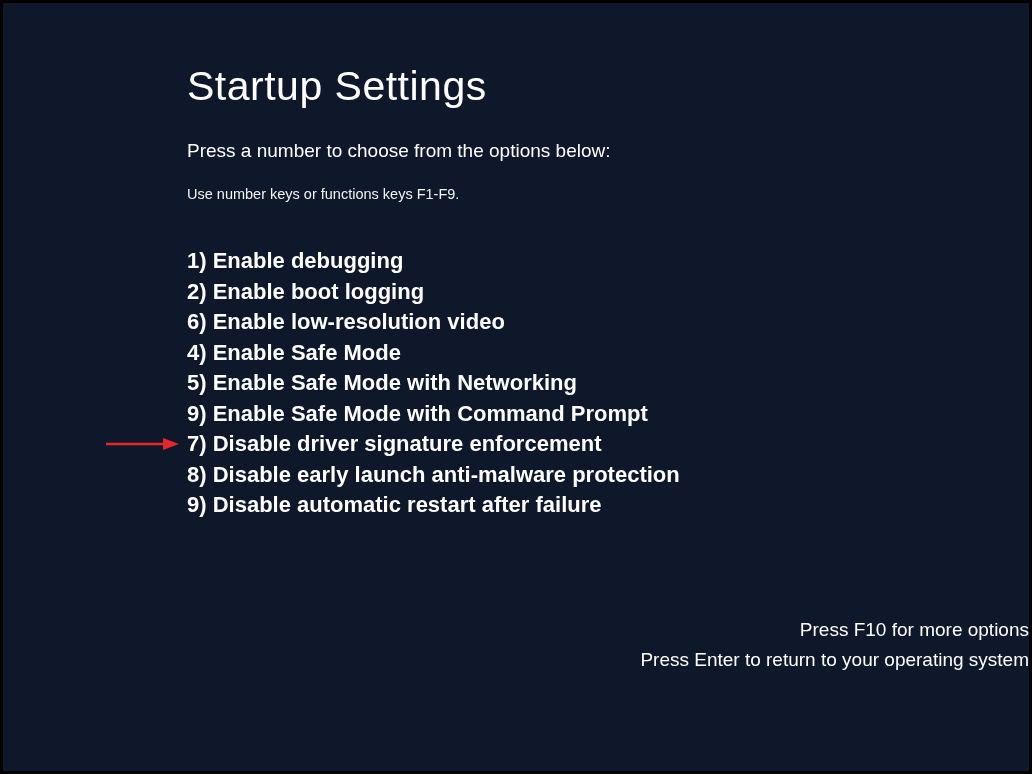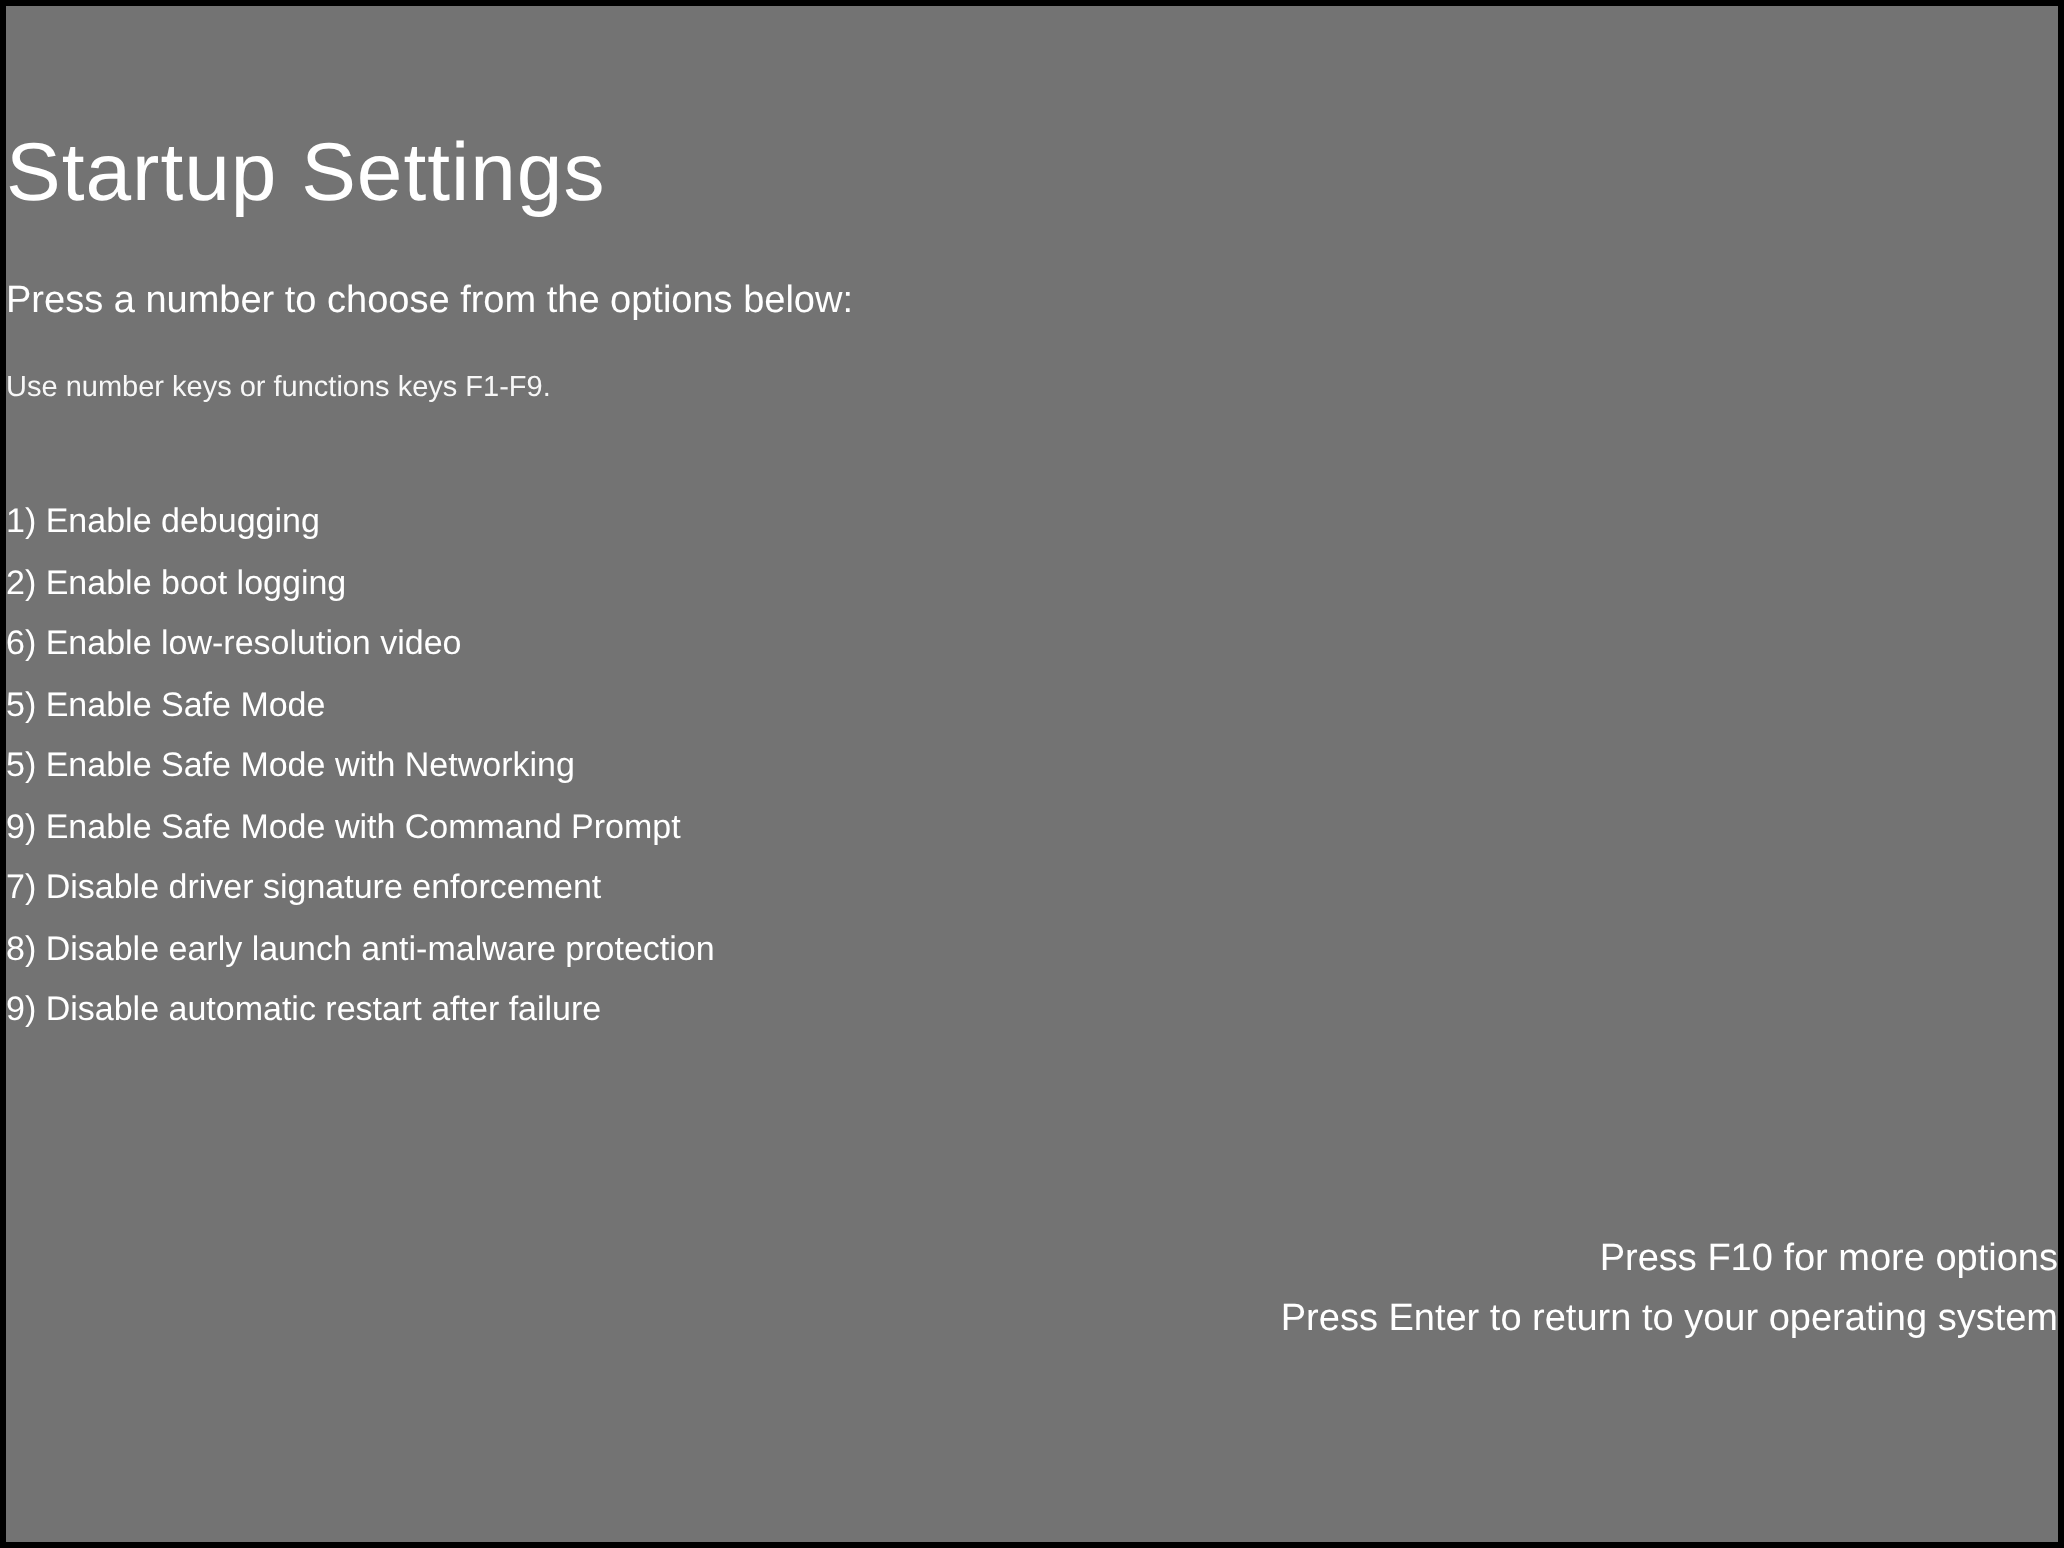--- a/index.html
+++ b/index.html
@@ -15,23 +15,24 @@
       font-weight: 300;
       overflow: hidden;
       position: relative;
     }
     .screen {
       position: absolute;
       top: 3px;
       left: 3px;
       right: 3px;
       bottom: 3px;
-      background: #737373;
+      background: #0f172a;
       color: #ffffff;
       padding-top: 60px;
+      padding-left: 184px;
     }
     .title {
       font-size: 41px;
       font-weight: 300;
       margin-bottom: 30px;
       letter-spacing: 0.5px;
     }
     .instruction {
       font-size: 19px;
       font-weight: 300;
@@ -40,22 +41,22 @@
     .hint {
       font-size: 14.5px;
       font-weight: 300;
       margin-bottom: 44px;
       opacity: 0.95;
     }
     .options {
       margin-bottom: 94px;
     }
     .option {
-      font-size: 17px;
-      font-weight: 400;
+      font-size: 22px;
+      font-weight: 700;
       line-height: 30.5px;
       position: relative;
     }
     .footer-line {
       font-size: 19px;
       font-weight: 300;
       line-height: 30.5px;
       text-align: right;
     }
     .arrow {
@@ -74,21 +75,21 @@
 <body>
 
 <div class="screen">
   <h1 class="title">Startup Settings</h1>
   <div class="instruction">Press a number to choose from the options below:</div>
   <div class="hint">Use number keys or functions keys F1-F9.</div>
   <div class="options">
       <div class="option">1) Enable debugging</div>
       <div class="option">2) Enable boot logging</div>
       <div class="option">6) Enable low-resolution video</div>
-      <div class="option">5) Enable Safe Mode</div>
+      <div class="option">4) Enable Safe Mode</div>
       <div class="option">5) Enable Safe Mode with Networking</div>
       <div class="option">9) Enable Safe Mode with Command Prompt</div>
       <div class="option">7) Disable driver signature enforcement<span class="arrow">
           <svg width="74" height="14" viewBox="0 0 74 14">
             <line x1="1" y1="7" x2="60" y2="7" stroke="#e6272a" stroke-width="2.5"></line>
             <polygon points="58,1 74,7 58,13" fill="#e6272a"></polygon>
           </svg>
         </span></div>
       <div class="option">8) Disable early launch anti-malware protection</div>
       <div class="option">9) Disable automatic restart after failure</div>

